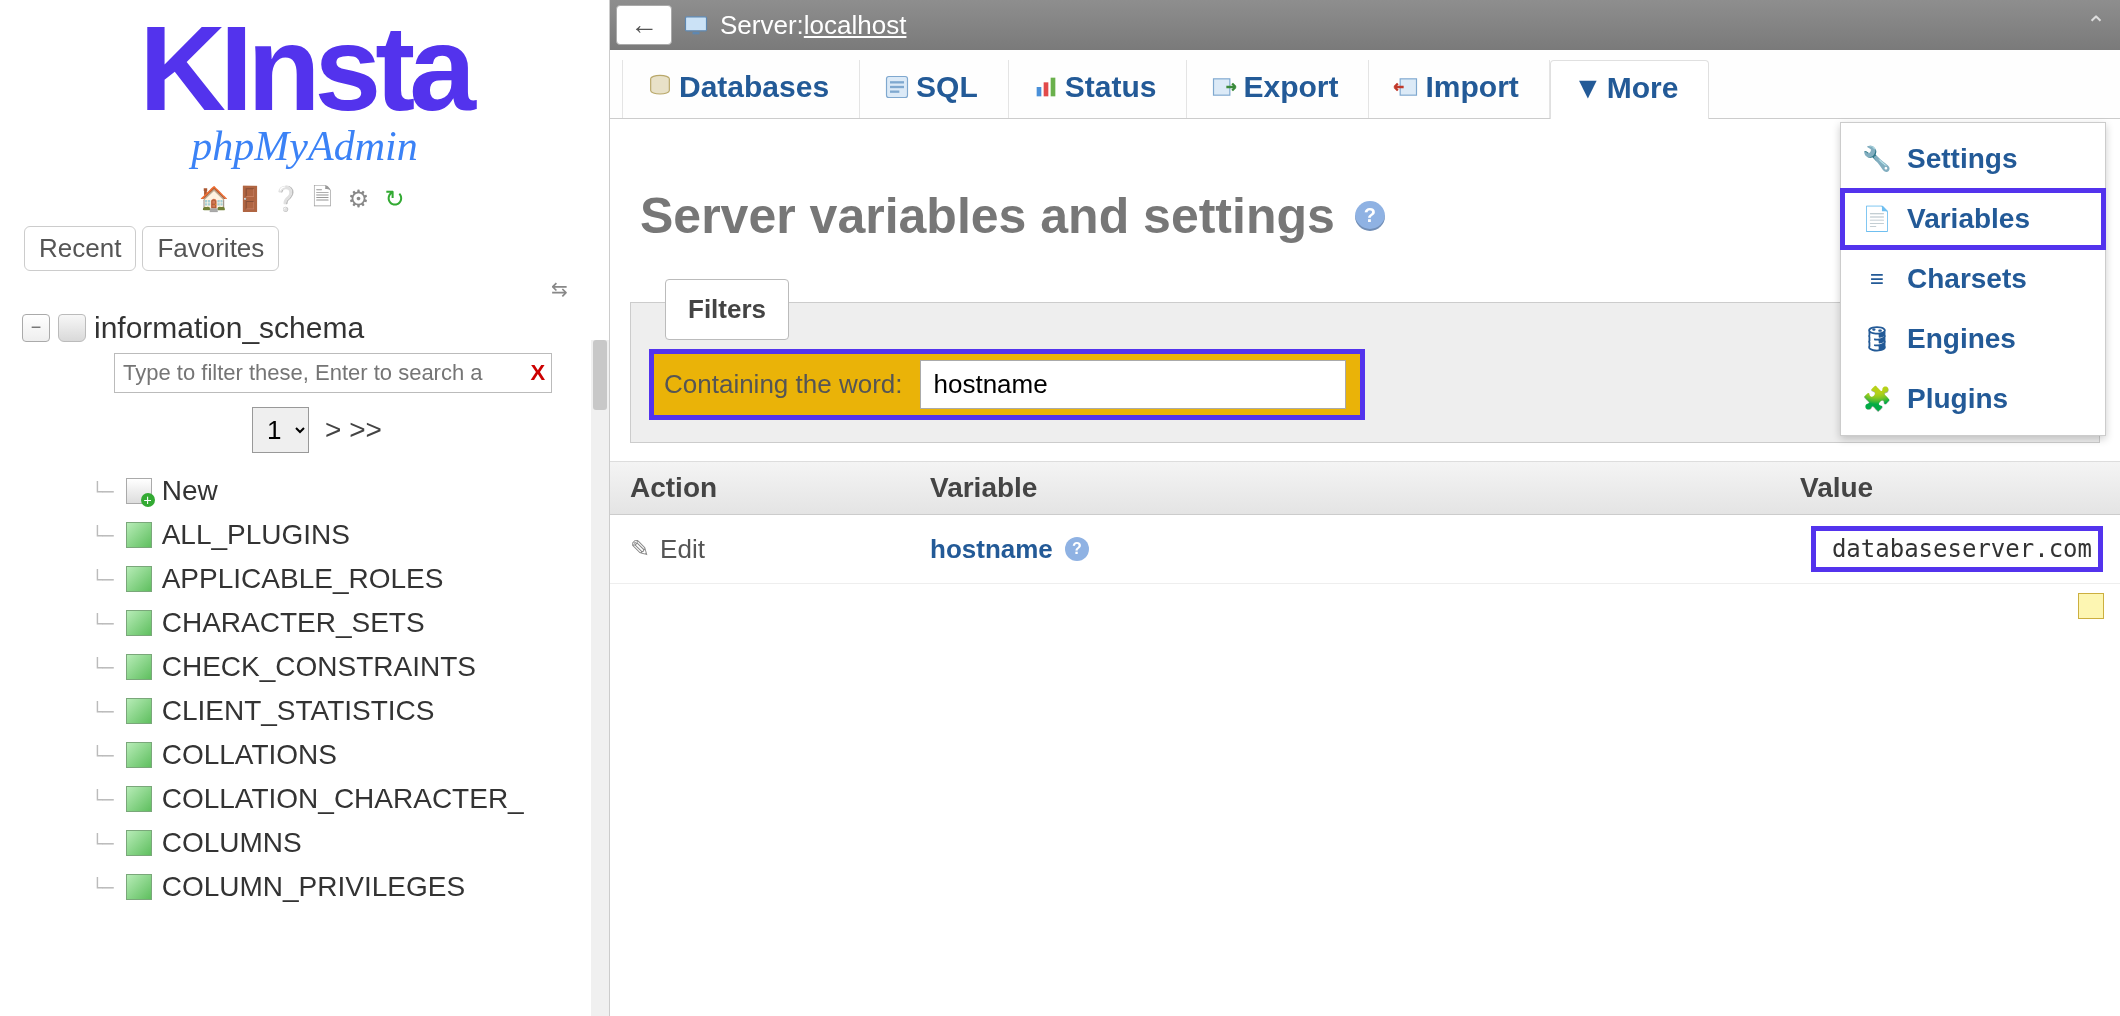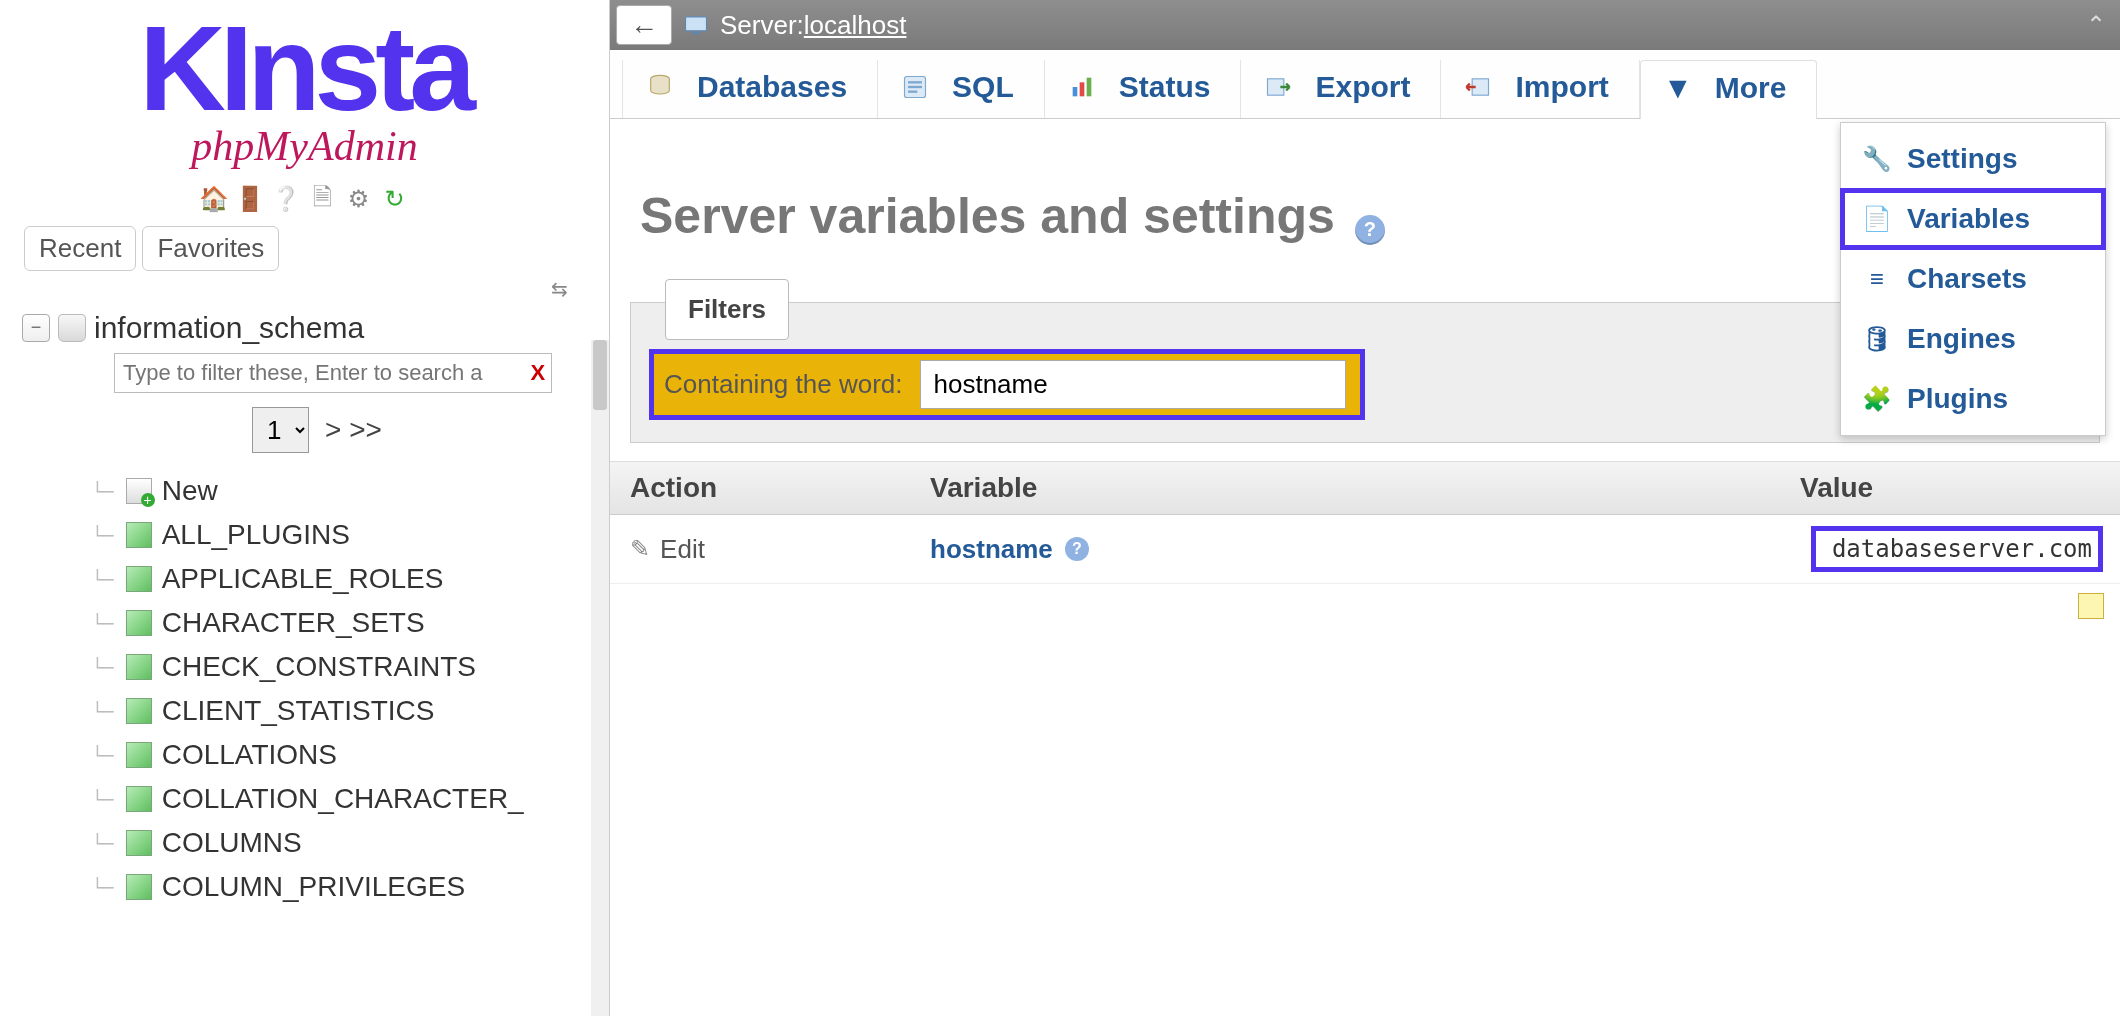--- a/index.html
+++ b/index.html
@@ -32,21 +32,21 @@
     font-weight: 900;
     letter-spacing: -6px;
     color: #5333ed;
     text-align: center;
     padding-top: 8px;
     line-height: 1;
   }
   .brand-sub {
     text-align: center;
     font-size: 42px;
-    color: #be185d;
+    color: #3b82f6;
     font-style: italic;
     font-family: Georgia, serif;
     margin-top: -6px;
     margin-bottom: 14px;
   }
   .sidebar-icons {
     display: flex;
     justify-content: center;
     gap: 6px;
     margin-bottom: 12px;
@@ -261,21 +261,21 @@
     display: flex;
     padding: 10px 12px 0 12px;
     gap: 0;
     position: relative;
     border-bottom: 1px solid #ccc;
     background:#fefefe;
   }
   .tab {
     display: flex;
     align-items:center;
-    gap: 22px;
+    gap: 4px;
     padding: 10px 30px 14px 22px;
     font-size: 30px;
     color: #235a97;
     font-weight: bold;
     border-right: 1px solid #e4e4e4;
     cursor: pointer;
     white-space: nowrap;
   }
   .tab:first-child { border-left: 1px solid #e4e4e4;}
   .tab.more {
@@ -327,21 +327,21 @@
     align-items:center;
     justify-content:center;
     font-size: 24px;
   }
 
   .page-title {
     font-size: 50px;
     color: #777;
     padding: 34px 30px 24px 30px;
     display:flex;
-    align-items:flex-end;
+    align-items:center;
     gap: 20px;
   }
   .page-title .help {
     width: 30px;
     height: 30px;
     border-radius: 50%;
     background: #8fb2e3;
     color:#fff;
     font-size: 20px;
     display:inline-flex;

